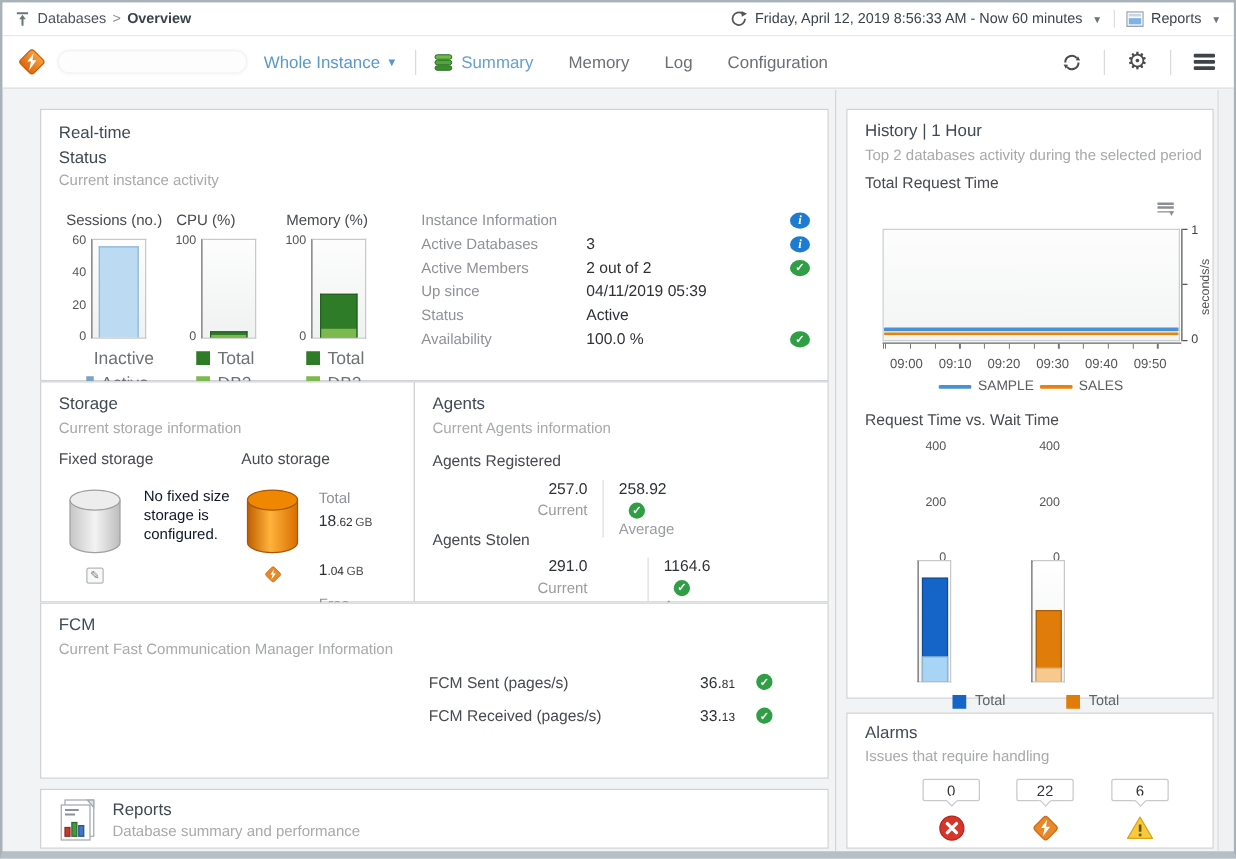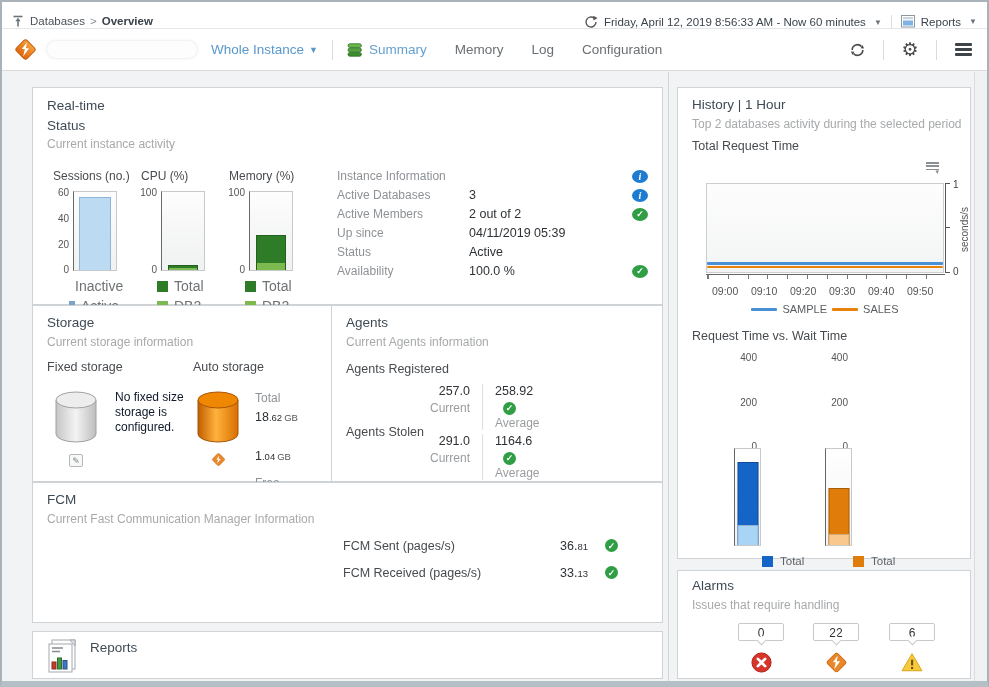--- a/index.html
+++ b/index.html
@@ -1,19 +1,19 @@
 <!DOCTYPE html>
 <html><head>
 <meta charset="utf-8">
 <style>
   html,body{margin:0;padding:0;background:#d9dcde;font-family:"Liberation Sans","DejaVu Sans",sans-serif;}
   *{box-sizing:border-box;}
   .window{position:relative;width:989px;height:687px;background:#f2f3f4;border:2px solid #a9b2b9;border-bottom:6px solid #b5bfc6;overflow:hidden;}
   
-  .topbar{position:absolute;left:0;top:0;right:0;height:26px;background:#fff;border-bottom:1px solid #e4e6e7;display:flex;align-items:flex-start;padding:13px 10px;font-size:11.5px;color:#49525a;}
+  .topbar{position:absolute;left:0;top:0;right:0;height:26px;background:#fff;border-bottom:1px solid #e4e6e7;display:flex;align-items:center;padding:13px 10px;font-size:11.5px;color:#49525a;}
   .bc-root{margin-left:6px;color:#49525a;cursor:pointer;}
   .bc-sep{margin:0 5px;color:#8a9096;}
   .bc-cur{font-weight:bold;color:#39424b;}
   .flex-sp{flex:1;}
   .grp{display:flex;align-items:center;gap:6px;cursor:pointer;color:#3b444c;}
   .caret{font-size:8px;color:#6b747c;margin-left:2px;}
   .vdiv{width:1px;height:14px;background:#dcdfe1;margin:0 9px;}
   .navbar{position:absolute;left:0;top:27px;right:0;height:42px;background:#fff;border-bottom:1px solid #d8dadb;display:flex;align-items:center;padding:0 12px;}
   .blur-blob{width:150px;height:17px;border-radius:9px;background:#fdfdfd;box-shadow:0 0 3px rgba(120,130,140,.28);margin:0 14px 0 10px;}
   .scope{display:flex;align-items:center;color:#5898cc;font-size:13.5px;cursor:pointer;}
@@ -376,21 +376,21 @@
         <div class="acol1">
           <div class="val">257.0</div>
           <div class="alab">Current</div>
         </div>
         <div class="acol2">
           <div class="val"><span>258.92</span><span class="icon-check arrow-ic" style="margin-left:8px;position:relative;top:2px;">✓</span></div>
           <div class="alab">Average</div>
         </div>
       </div>
       <div class="plabel abs" style="left:14px;top:119px;">Agents Stolen</div>
-      <div class="agrid abs" style="left:0;top:124px;">
+      <div class="agrid abs" style="left:0;top:136px;gap:36px;">
         <div class="acol1">
           <div class="val">291.0</div>
           <div class="alab">Current</div>
         </div>
         <div class="acol2">
           <div class="val"><span>1164.6</span><span class="icon-check" style="margin-left:8px;position:relative;top:2px;">✓</span></div>
           <div class="alab">Average</div>
         </div>
       </div>
     </div>
@@ -417,20 +417,21 @@
           <path d="M29 2 L24 2 L29 8 Z" fill="#dfe3e6" stroke="#a4aab0"></path>
           <rect x="3" y="6" width="23" height="28" fill="#fff" stroke="#a4aab0"></rect>
           <line x1="6" y1="10" x2="17" y2="10" stroke="#8b9196" stroke-width="1.6"></line>
           <line x1="6" y1="13.5" x2="14" y2="13.5" stroke="#8b9196" stroke-width="1.6"></line>
           <rect x="6" y="24" width="4" height="7" fill="#c23b2e" stroke="#8e2b21"></rect>
           <rect x="11.5" y="20" width="4" height="11" fill="#3f9b3f" stroke="#2c6b2c"></rect>
           <rect x="17" y="22.5" width="4" height="8.5" fill="#3f78c2" stroke="#2b5489"></rect>
         </svg>
       </span>
       <div class="ptitle abs" style="left:57px;top:8px;">Reports</div>
+      <div class="psub abs" style="left:57px;top:26px;">Database summary and performance</div>
     </div>
 
     <div class="panel" style="left:675px;top:15px;width:294px;height:472px;">
       <div class="ptitle abs" style="left:14px;top:9px;">History | 1 Hour</div>
       <div class="psub abs" style="left:14px;top:29px;">Top 2 databases activity during the selected period</div>
       <div class="plabel abs" style="left:14px;top:51px;">Total Request Time</div>
 
       <div class="menu-ic">
           <div></div>
           <div></div>

